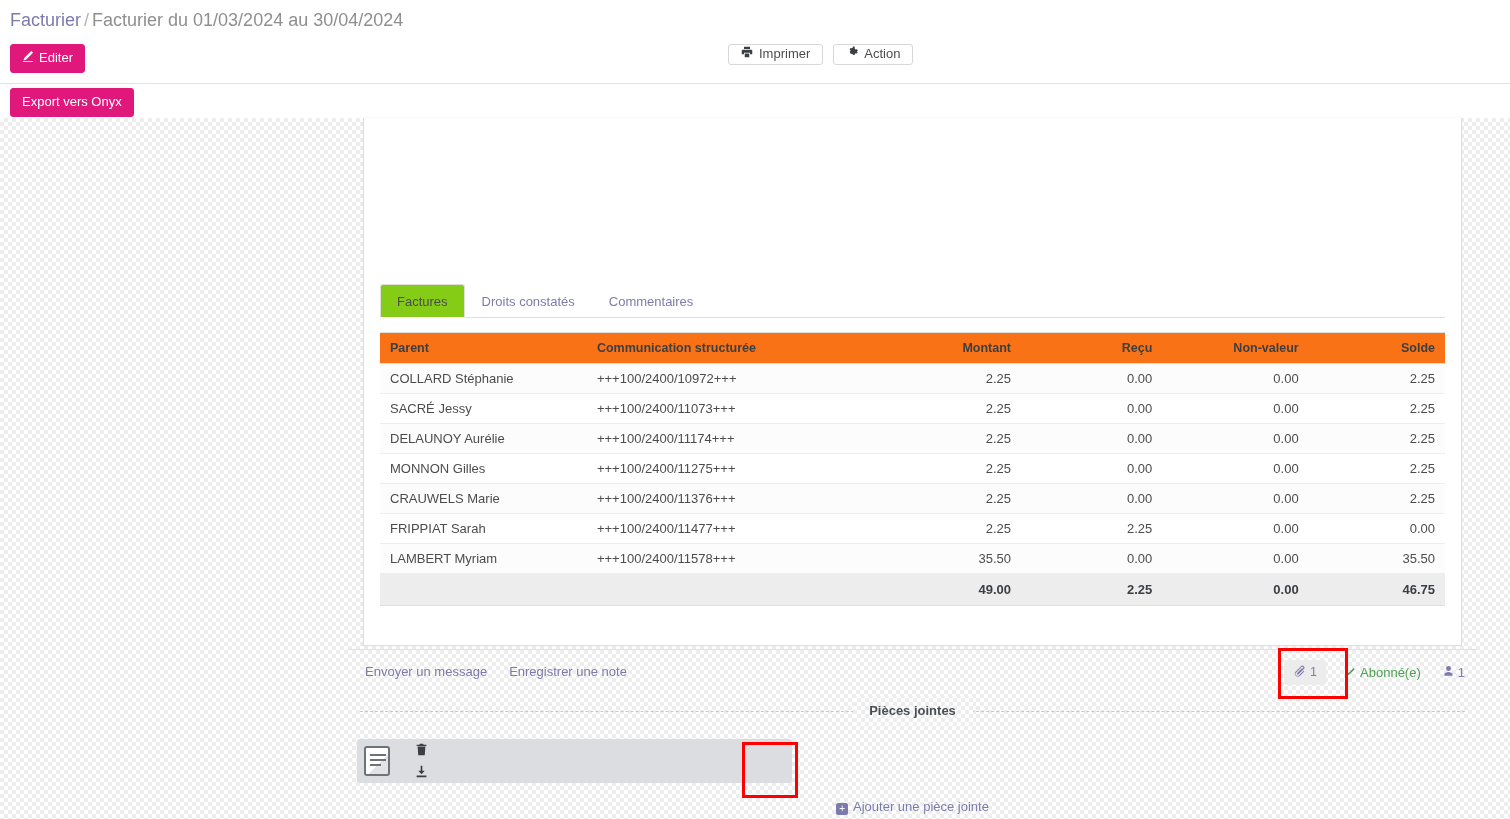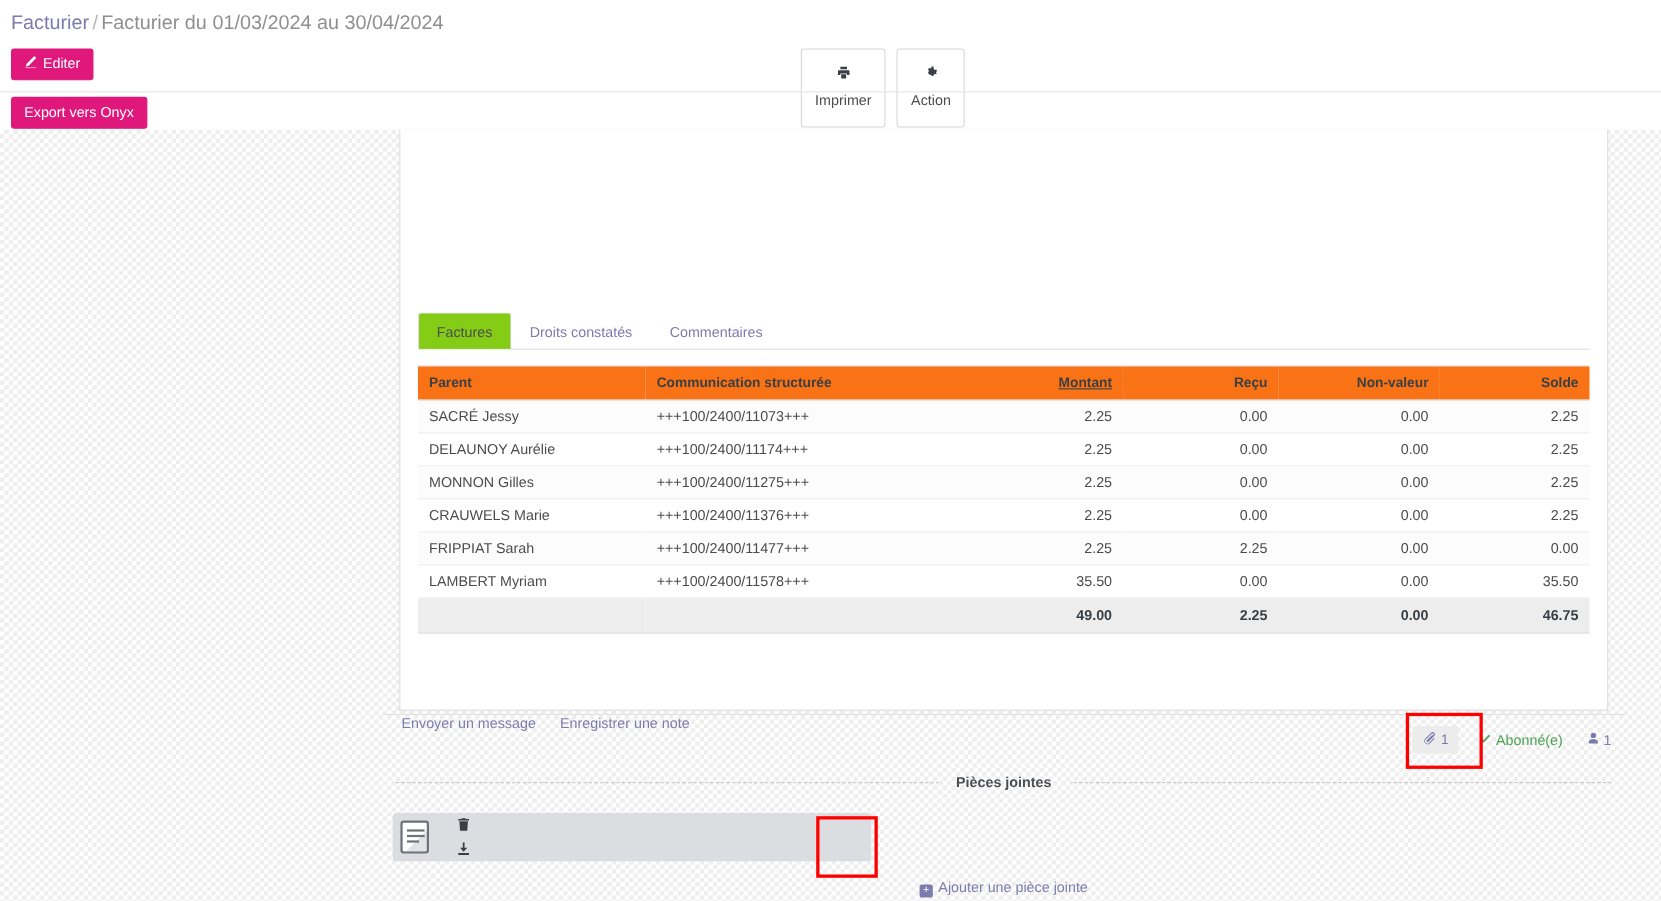--- a/index.html
+++ b/index.html
@@ -62,26 +62,25 @@
     gap: 10px;
   }
   .btn-white {
     display: inline-flex;
     align-items: center;
     gap: 6px;
     background: #ffffff;
     border: 1px solid #d8d8d8;
     color: #4c4c4c;
     font-size: 13px;
-    padding: 15px 12px;
+    padding: 1px 12px;
     border-radius: 3px;
     cursor: pointer;
     line-height: 1.3;
     font-family: "Liberation Sans", sans-serif;
-    flex-direction: column;
   }
 
   .cp-divider {
     position: absolute;
     left: 0; right: 0; top: 83px;
     border-top: 1px solid #e4e4e4;
   }
   .btn-row-2 {
     position: absolute;
     left: 10px; top: 88px;
@@ -210,36 +209,36 @@
     font-weight: bold;
     color: #3a3f44;
     border-top: 1px solid #e0e0e0;
     border-bottom: 1px solid #e0e0e0;
   }
   table.lines tfoot td.num { text-align: right; }
 
   
   .c-parent { width: 205px; }
   .c-comm   { width: 290px; }
-  .c-mont   { width: 140px; text-decoration: underline; }
+  .c-mont   { width: 140px; }
   .c-recu   { width: 140px; }
   .c-nonv   { width: 145px; }
   .c-solde  { width: 135px; }
 
   
   .chatter {
     position: absolute;
     left: 348px; top: 531px;
     width: 1129px;
   }
   .chatter-topbar {
     position: relative;
     height: 44px;
     display: flex;
-    align-items: flex-start;
+    align-items: center;
     padding-left: 17px;
     border-top: 1px solid #e2e2e2;
   }
   .chatter-action {
     color: #7c7bad;
     font-size: 13px;
     cursor: pointer;
     margin-right: 22px;
   }
   .chatter-right {
@@ -484,20 +483,28 @@
           <tr>
             <th class="c-parent">Parent</th>
             <th class="c-comm">Communication structurée</th>
             <th class="num c-mont">Montant</th>
             <th class="num c-recu">Reçu</th>
             <th class="num c-nonv">Non-valeur</th>
             <th class="num c-solde">Solde</th>
           </tr>
         </thead>
         <tbody>
+          <tr>
+            <td>COLLARD Stéphanie</td>
+            <td>+++100/2400/10972+++</td>
+            <td class="num">2.25</td>
+            <td class="num">0.00</td>
+            <td class="num">0.00</td>
+            <td class="num">2.25</td>
+          </tr>
           <tr>
             <td>SACRÉ Jessy</td>
             <td>+++100/2400/11073+++</td>
             <td class="num">2.25</td>
             <td class="num">0.00</td>
             <td class="num">0.00</td>
             <td class="num">2.25</td>
           </tr>
           <tr>
             <td>DELAUNOY Aurélie</td>

